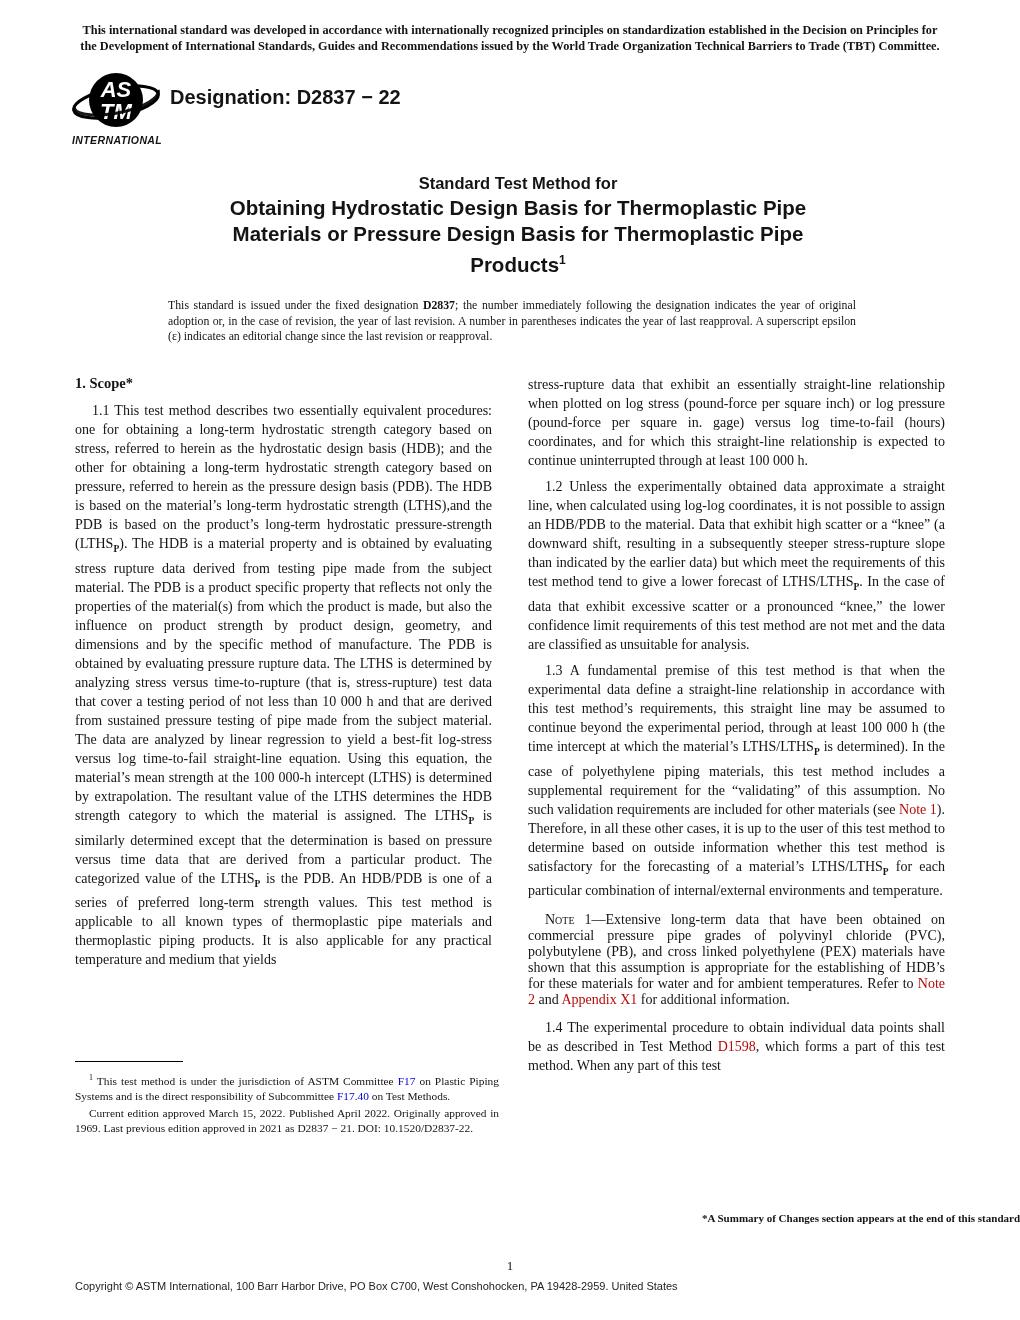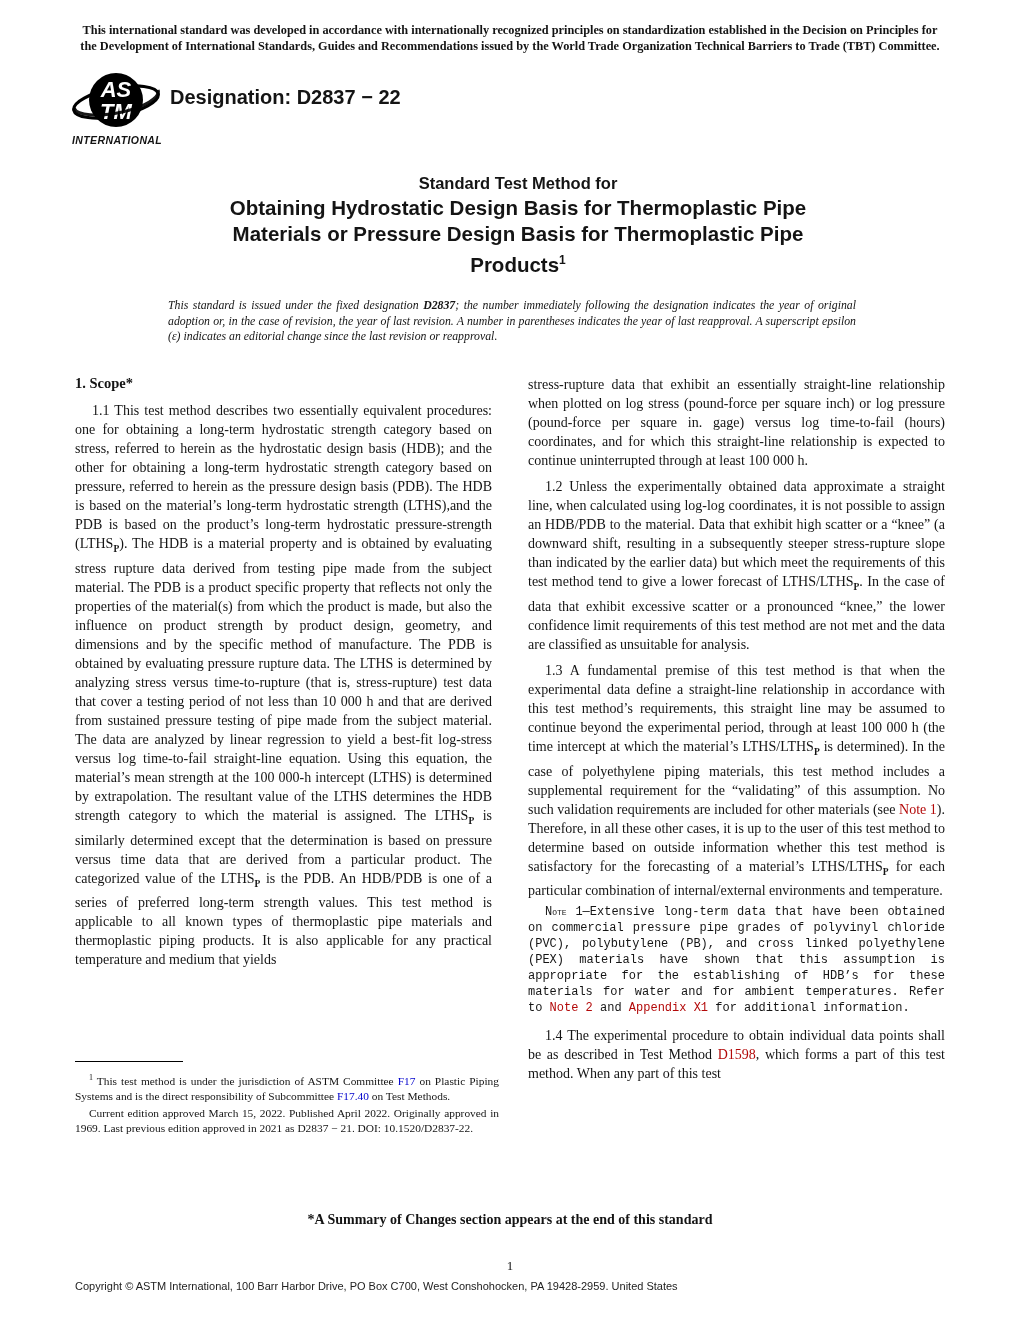--- a/index.html
+++ b/index.html
@@ -35,59 +35,58 @@
   }
   
   .title-block{position:absolute;top:172px;left:168px;width:700px;
     font-family:"Liberation Sans", sans-serif;font-weight:bold;text-align:center;}
   .title-eyebrow{font-size:16.5px;line-height:23px;}
   .title-main{font-size:20.5px;line-height:26px;}
   .title-main sup{font-size:12px;}
   
   .issue-note{
     position:absolute;top:298px;left:168px;width:688px;
-    font-size:11.8px;line-height:15.5px;text-align:justify;font-style:italic;
+    font-size:11.8px;line-height:15.5px;text-align:justify;
   }
   
   .body-cols{
     position:absolute;top:375px;left:75px;width:870px;height:815px;
     display:flex;gap:36px;
   }
   .col{width:424px;position:relative;}
   .scope-heading{font-size:14.5px;font-weight:bold;margin-bottom:9px;}
   .para{
     font-size:14px;line-height:19px;text-align:justify;
     text-indent:17px;
   }
   .para.no-indent{text-indent:0;}
   .col-right .para + .para{margin-top:7px;}
   .note-para{
-    font-size:12px;line-height:16px;text-align:justify;text-indent:17px;
-    margin-top:4px;
-    font-family:Liberation Mono, monospace;
+    font-size:14px;line-height:16px;text-align:justify;text-indent:17px;
+    margin-top:12px;
   }
   .col-right .para.p14{margin-top:10px;}
   
   .footnote-block{position:absolute;top:686px;left:0;width:424px;}
   .footnote-rule{width:108px;border-top:1.6px solid #000;margin-bottom:8px;}
   .footnote{
     font-size:11.4px;line-height:15.5px;text-align:justify;text-indent:14px;
   }
   .footnote + .footnote{margin-top:1px;}
   
   .seg-red{color:var(--link-red);}
   .seg-blue{color:var(--link-blue);}
   .seg-bold{font-weight:bold;}
   .seg-sub{vertical-align:sub;font-size:.68em;font-weight:bold;}
   .seg-sup{vertical-align:super;font-size:.7em;}
   .seg-sc{font-variant:small-caps;}
   
   .summary-line{
-    position:absolute;top:1212px;left:0;width:1020px;text-align:center;
-    font-weight:bold;font-size:14px;
+    position:absolute;top:1212px;left:0;width:1020px;text-align:right;
+    font-weight:bold;font-size:11px;
   }
   .copyright{
     position:absolute;top:1280px;left:75px;width:870px;
     font-family:"Liberation Sans", sans-serif;font-size:11px;color:#222;
   }
   .page-number{
     position:absolute;top:1258px;left:0;width:1020px;text-align:center;
     font-size:13px;
   }
 </style>

